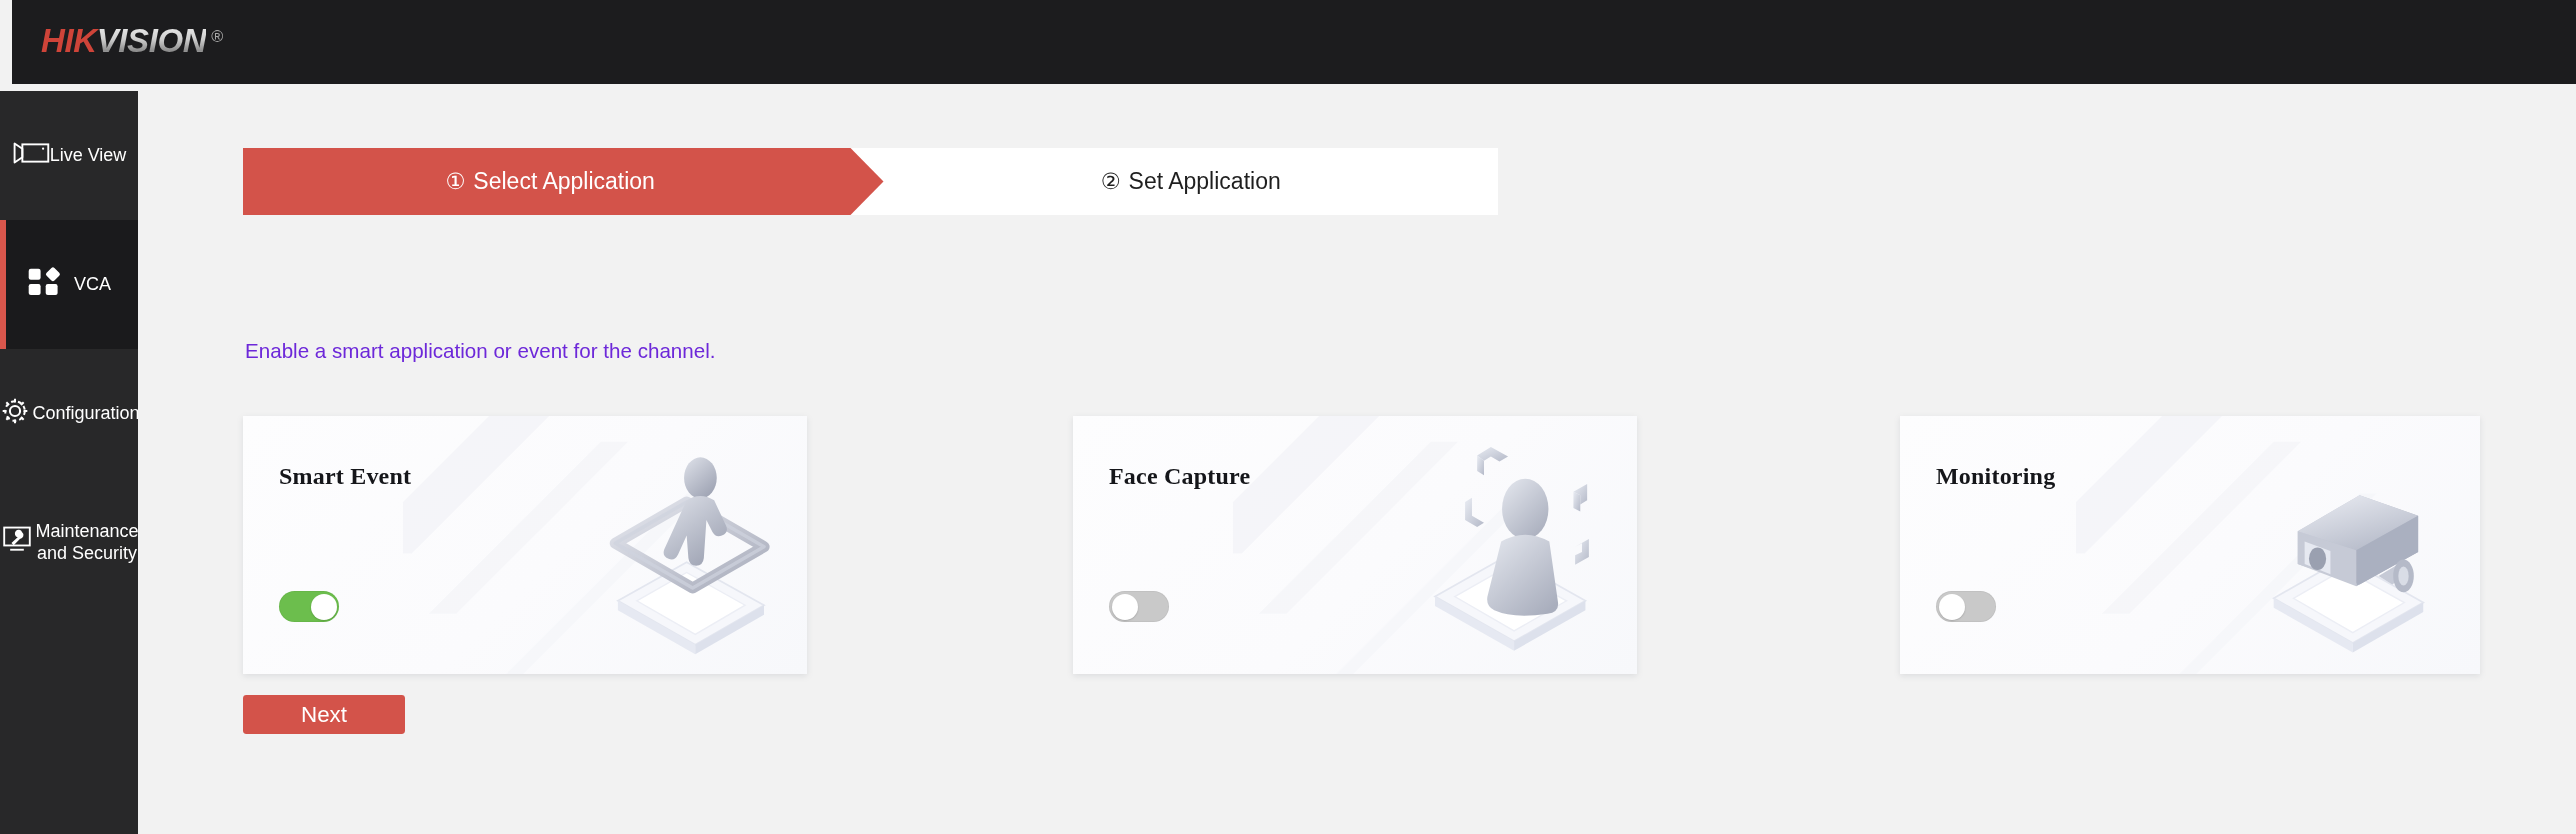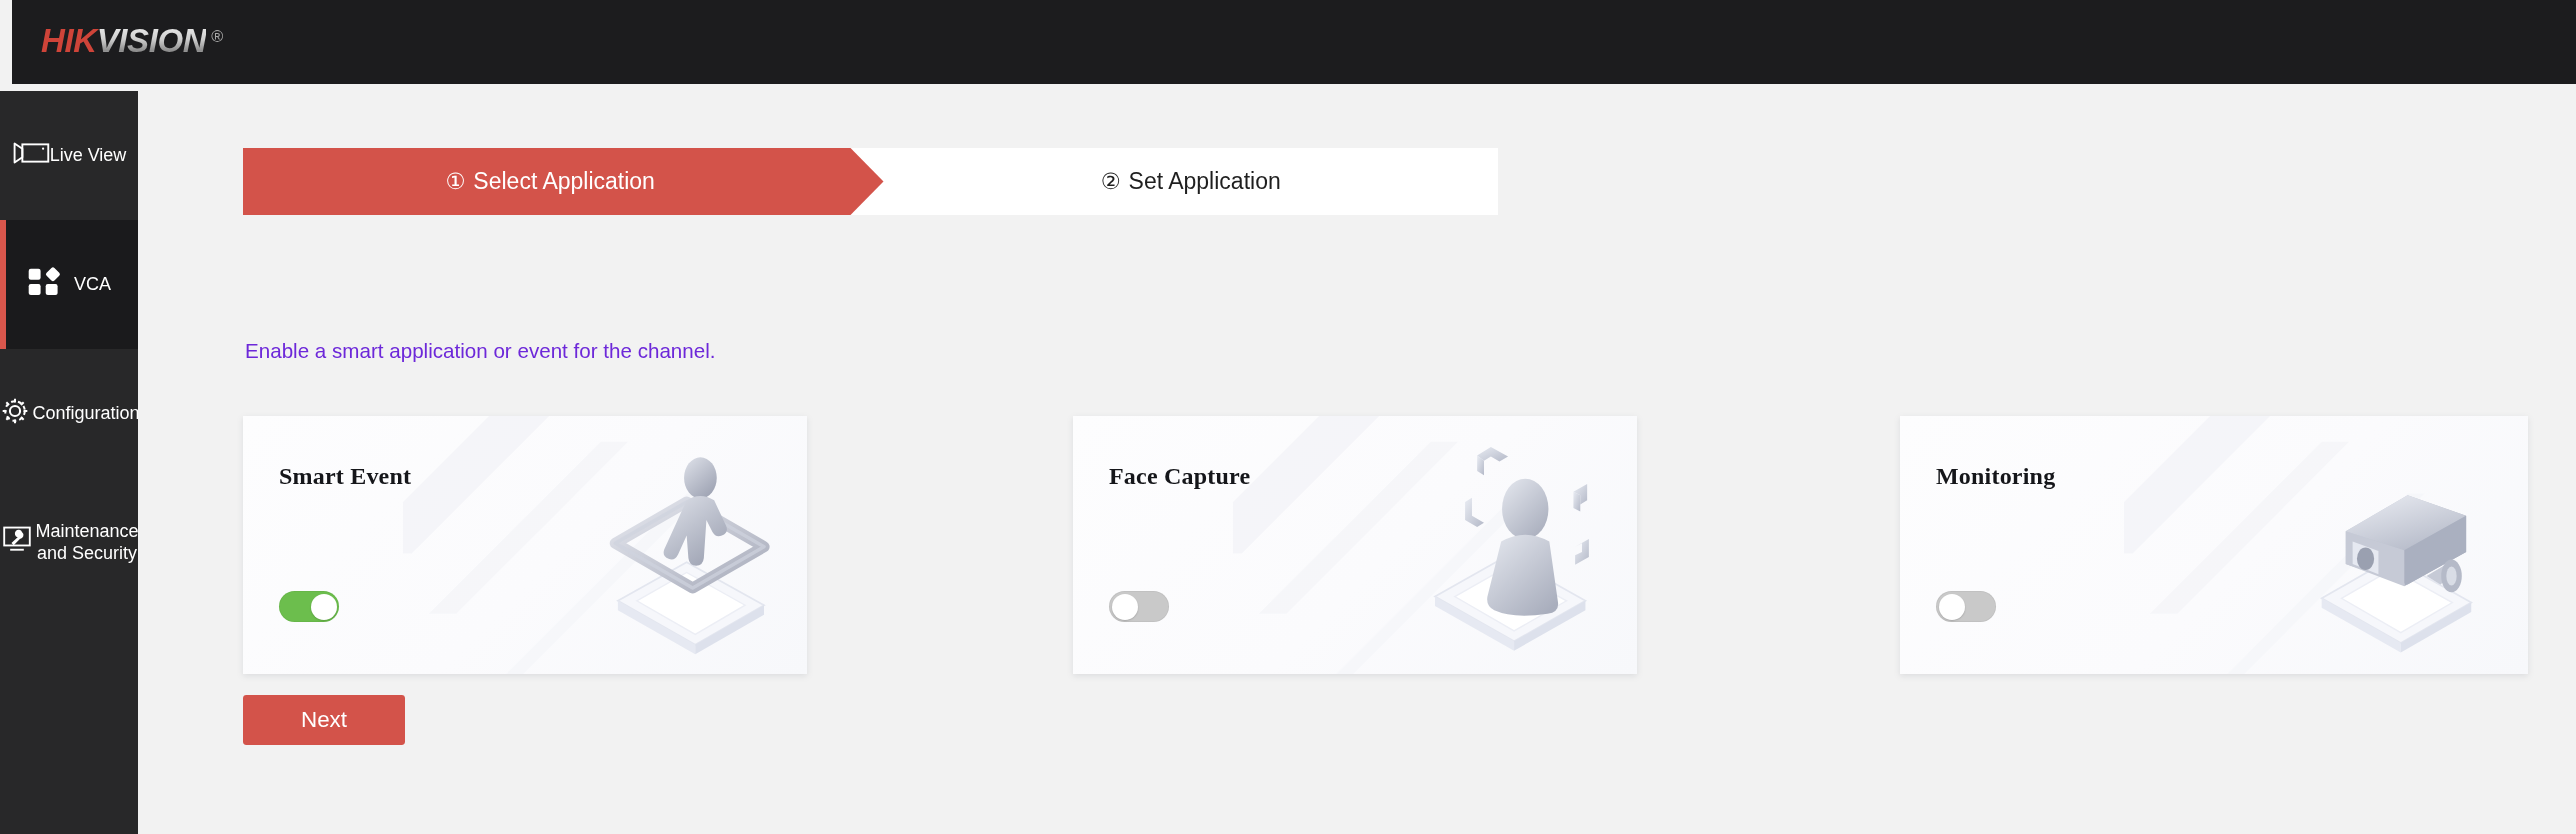--- a/index.html
+++ b/index.html
@@ -89,21 +89,21 @@
   
   .cards { position: absolute; left: 105px; top: 325px; width: 2321px; height: 258px; }
   .card {
     position: absolute; top: 0; width: 564px; height: 258px;
     background: linear-gradient(135deg,#fdfdfe 0%,#fbfbfd 55%,#f7f8fb 100%);
     box-shadow: 0 1.7px 6px rgba(120,125,140,0.18);
     overflow: hidden;
   }
   .card.c1 { left: 0; }
   .card.c2 { left: 830px; }
-  .card.c3 { left: 1657px; width: 628px; }
+  .card.c3 { left: 1657px; width: 580px; }
   .card-title {
     position: absolute; left: 36px; top: 47px;
     font-family: "Liberation Serif", serif;
     font-size: 24px; font-weight: bold; color: #15161a; letter-spacing: 0.2px;
   }
   .card-art { position: absolute; right: 0; top: 0; width: 404px; height: 258px; pointer-events: none; }
 
   
   .toggle {
     position: absolute; left: 36px; top: 175px;
@@ -116,21 +116,21 @@
     width: 26px; height: 26px; border-radius: 50%;
     background: #ffffff; box-shadow: 0 0.9px 1.7px rgba(0,0,0,0.18);
     transition: left .15s;
   }
   .toggle.on { background: #6cbe4d; }
   .toggle.on .knob { left: 32px; }
 
   
   .next-btn {
     position: absolute; left: 105px; top: 604px;
-    width: 162px; height: 50px; border-radius: 3.4px;
+    width: 162px; height: 39px; border-radius: 3.4px;
     background: #d3534a; color: #ffffff; border: none;
     font-size: 22.4px; font-family: "Liberation Sans", sans-serif;
     cursor: pointer;
   }
 </style>
 </head>
 <body>
 
 <div class="app">
 

